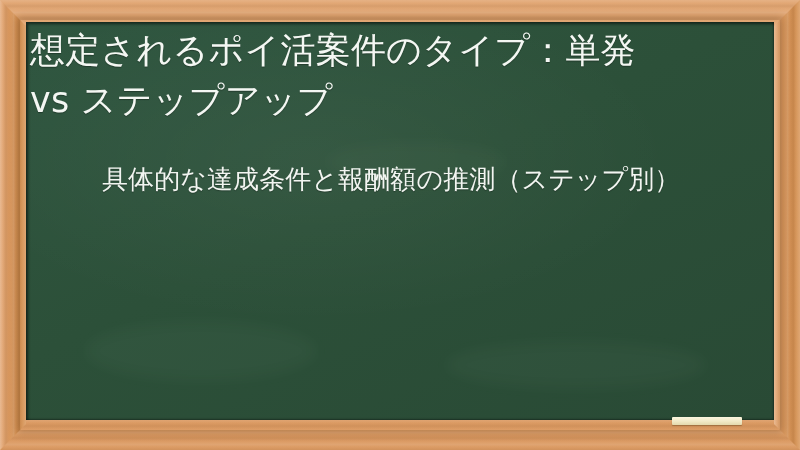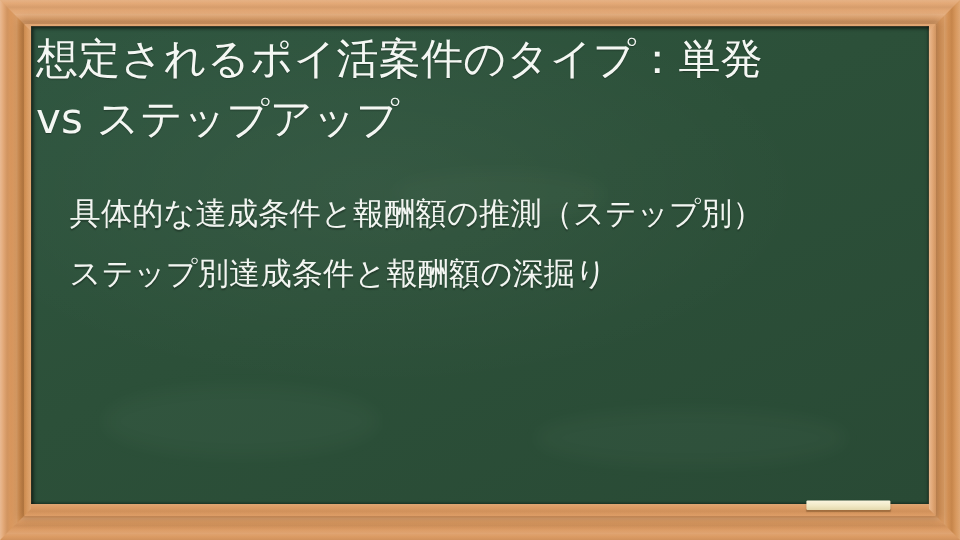--- a/index.html
+++ b/index.html
@@ -127,20 +127,21 @@
   }
 
   .bullet-line {
     font-size: 26px;
     line-height: 50px;
     font-weight: 400;
     letter-spacing: 0.1px;
     color: #f2f5f1;
     text-shadow: 0 1px 1px rgba(0,0,0,0.28);
     white-space: nowrap;
+    margin-left: 44px;
   }
 
   
   .chalk {
     position: absolute;
     left: 672px;
     top: 417px;
     width: 70px;
     height: 8px;
     background: linear-gradient(180deg, #fbf6e0 0%, #f1e9c6 55%, #e3d8ad 100%);
@@ -164,20 +165,19 @@
     <div class="smudge s3"></div>
   </div>
 
   <div class="content">
 
     <div class="title">想定されるポイ活案件のタイプ：単発
  vs ステップアップ</div>
 
     <div class="bullets">
       <div class="bullet-line">具体的な達成条件と報酬額の推測（ステップ別）</div>
-      <div class="bullet-line">ステップ別達成条件と報酬額の深掘り</div>
     </div>
 
   </div>
 
   <div class="chalk"></div>
 
 </div>
 
 </body></html>

